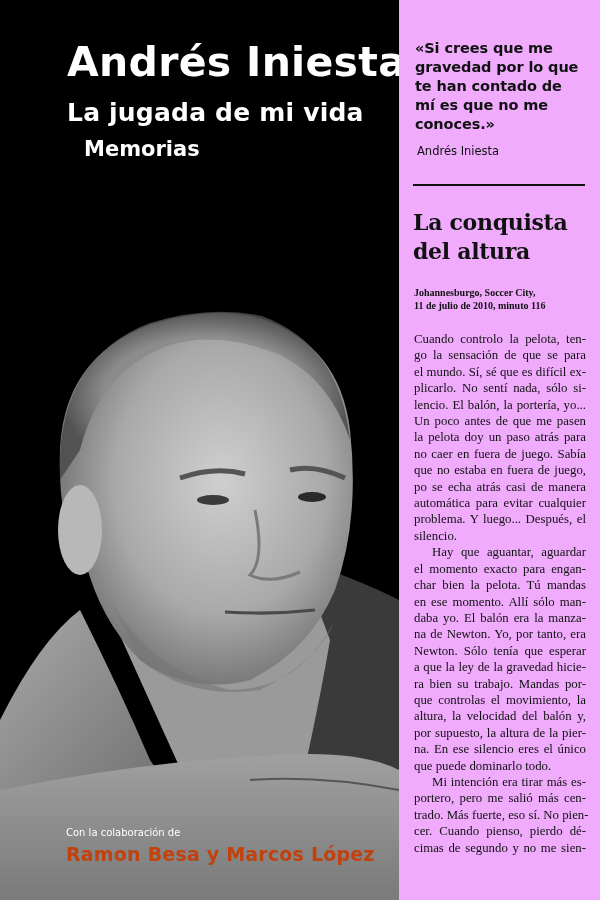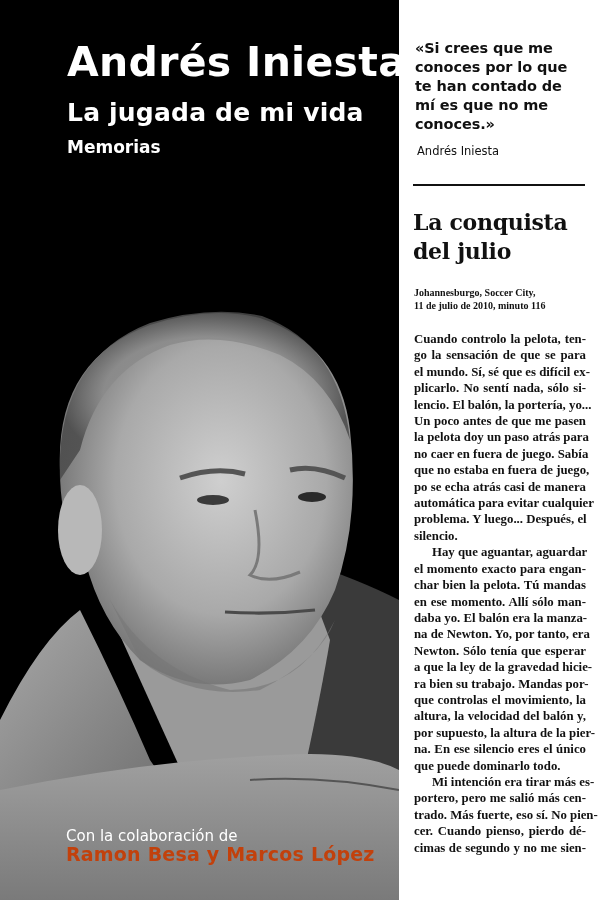--- a/index.html
+++ b/index.html
@@ -4,33 +4,33 @@
   <style>
     html, body { margin: 0; padding: 0; }
     body { width: 600px; height: 900px; overflow: hidden; background: #000; position: relative; font-family: "DejaVu Sans", sans-serif; }
     .cover { position: absolute; left: 0; top: 0; width: 600px; height: 650px; }
 
     
     .left { position: absolute; left: 0; top: 0; width: 399px; height: 900px; background: #000; overflow: hidden; }
     .photo { position: absolute; left: 0; top: 0; width: 399px; height: 900px; }
     .author { position: absolute; left: 67px; top: 38px; color: #fff; font-size: 41px; font-weight: bold; letter-spacing: 0.3px; white-space: nowrap; }
     .subtitle { position: absolute; left: 67px; top: 98px; color: #fff; font-size: 25px; font-weight: bold; white-space: nowrap; letter-spacing: 0.2px; }
-    .genre { position: absolute; left: 67px; top: 137px; color: #fff; font-size: 17px; font-weight: bold; white-space: nowrap; }
-    .collab-label { position: absolute; left: 66px; top: 827px; color: #fff; font-size: 15px; white-space: nowrap; }
+    .genre { position: absolute; left: 84px; top: 137px; color: #fff; font-size: 21px; font-weight: bold; white-space: nowrap; }
+    .collab-label { position: absolute; left: 66px; top: 827px; color: #fff; font-size: 10px; white-space: nowrap; }
     .collab-names { position: absolute; left: 66px; top: 843px; color: #c2410c; font-size: 19px; font-weight: bold; white-space: nowrap; letter-spacing: 0.2px; }
 
     
-    .right { position: absolute; left: 399px; top: 0; width: 201px; height: 900px; background: #ffffff; color: #111; }
+    .right { position: absolute; left: 399px; top: 0; width: 201px; height: 900px; background: #f0abfc; color: #111; }
     .quote { position: absolute; left: 16px; top: 39px; width: 180px; font-size: 14.5px; font-weight: bold; line-height: 19px; letter-spacing: -0.1px; }
     .quote-author { position: absolute; left: 18px; top: 144px; font-size: 11.5px; }
     .rule { position: absolute; left: 14px; top: 184px; width: 172px; height: 2px; background: #111; }
     .chapter-title { position: absolute; left: 14px; top: 208px; width: 185px; font-family: "DejaVu Serif", serif; font-weight: bold; font-size: 22px; line-height: 29px; letter-spacing: -0.3px; }
     .dateline { position: absolute; left: 15px; top: 286px; width: 185px; font-family: "Liberation Serif", serif; font-weight: bold; font-size: 10px; line-height: 13px; }
     .body-text { position: absolute; left: 15px; top: 331px; width: 172px; font-family: "Liberation Serif", serif; font-size: 12.8px; line-height: 16.4px; }
-    .body-text .line { display: block; white-space: nowrap; text-align: justify; text-align-last: justify; font-weight: bold; }
+    .body-text .line { display: block; white-space: nowrap; text-align: justify; text-align-last: justify; }
     .body-text .line.last { text-align-last: left; }
     .body-text .indent { padding-left: 18px; }
   </style>
 </head>
 <body>
 
 <div class="cover">
 
   <div class="left">
     <svg class="photo" viewBox="0 0 399 900" xmlns="http://www.w3.org/2000/svg">
@@ -86,31 +86,31 @@
     <div class="author">Andrés Iniesta</div>
     <div class="subtitle">La jugada de mi vida</div>
     <div class="genre">Memorias</div>
     <div class="collab-label">Con la colaboración de</div>
     <div class="collab-names">Ramon Besa y Marcos López</div>
   </div>
 
   <div class="right">
     <div class="quote">
       <div>«Si crees que me</div>
-      <div>conoces por lo que</div>
+      <div>gravedad por lo que</div>
       <div>te han contado de</div>
       <div>mí es que no me</div>
       <div>conoces.»</div>
     </div>
     <div class="quote-author">Andrés Iniesta</div>
     <div class="rule"></div>
 
     <div class="chapter-title">
       <div>La conquista</div>
-      <div>del julio</div>
+      <div>del altura</div>
     </div>
 
     <div class="dateline">
       <div>Johannesburgo, Soccer City,</div>
       <div>11 de julio de 2010, minuto 116</div>
     </div>
 
     <div class="body-text">
       <span class="line">Cuando controlo la pelota, ten-</span>
       <span class="line">go la sensación de que se para</span>

